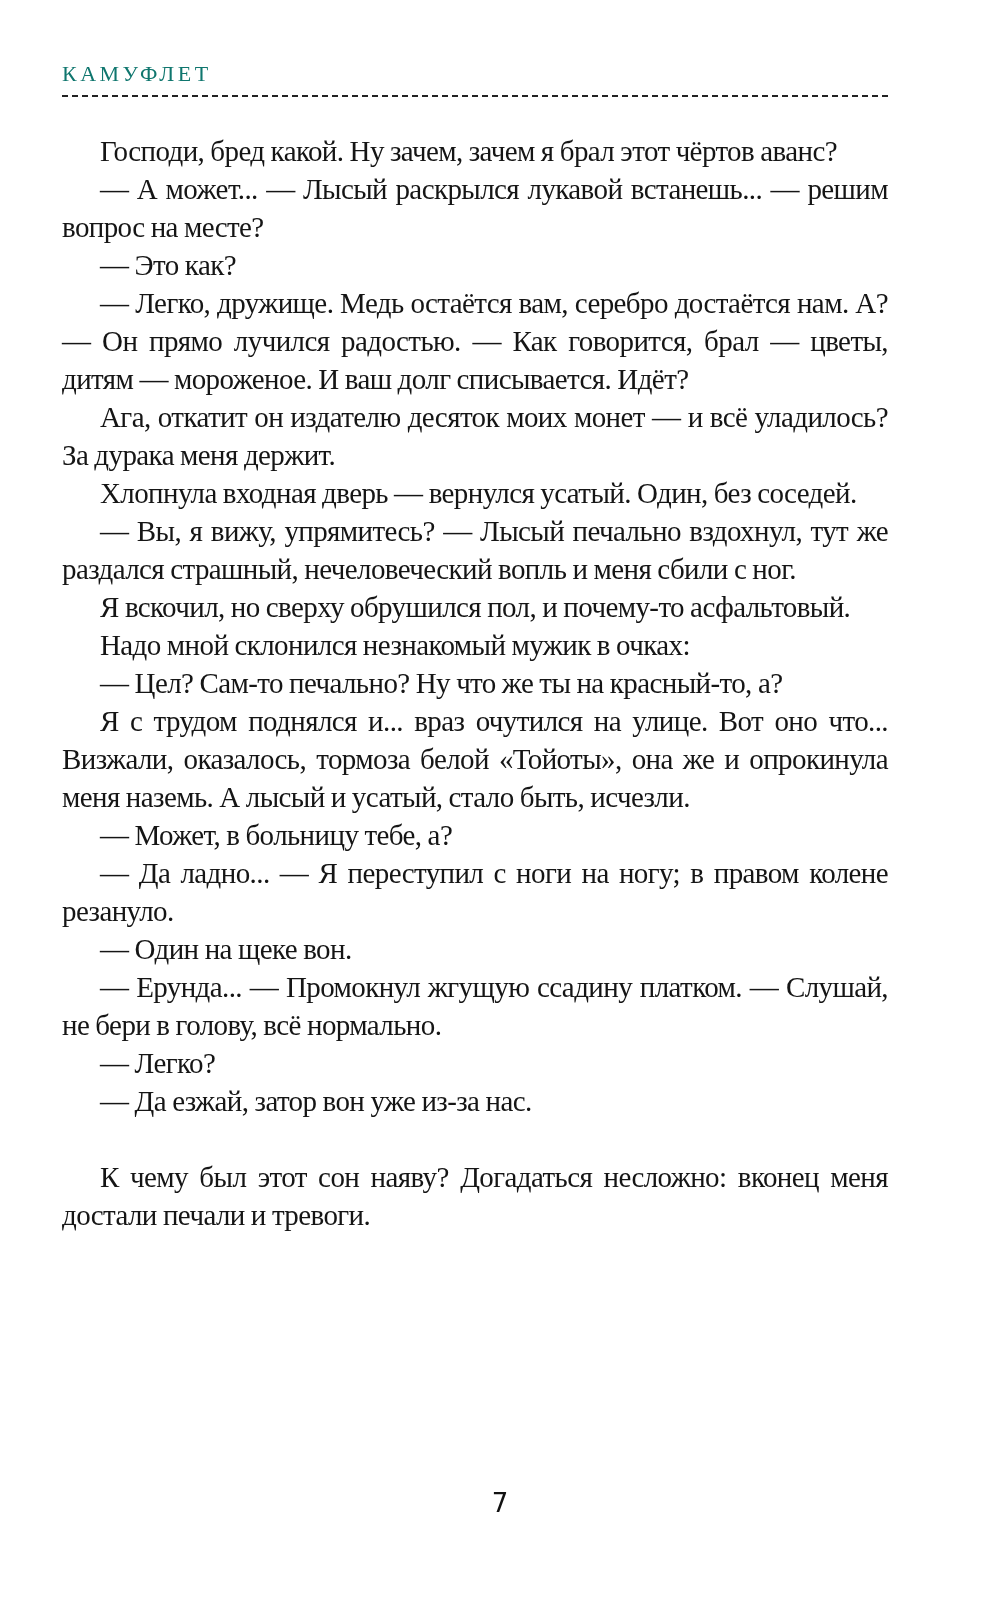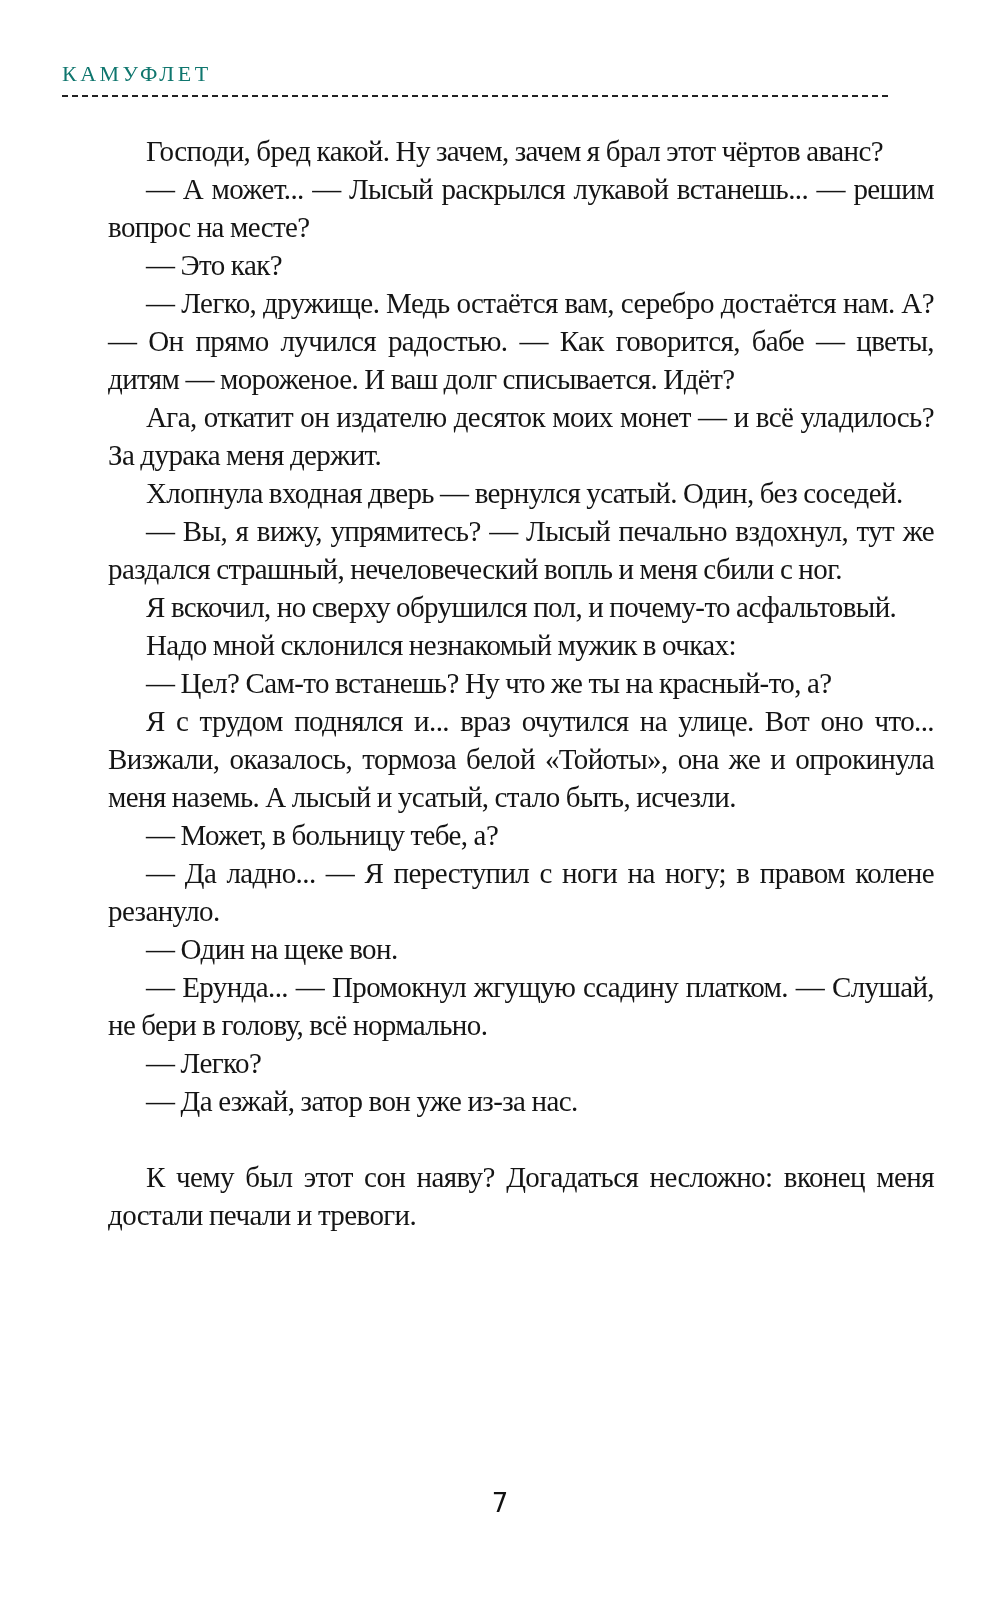--- a/index.html
+++ b/index.html
@@ -37,21 +37,20 @@
       left: 62px;
       top: 132px;
       width: 826px;
       font-family: "Liberation Serif", serif;
       font-size: 29px;
       line-height: 38px;
       color: #151515;
       text-align: justify;
       letter-spacing: -0.6px;
       word-spacing: -0.5px;
-      margin-left: 46px;
     }
     .body-text p {
       margin: 0;
       text-indent: 38px;
     }
     .body-text p.gap {
       margin-top: 38px;
     }
     .folio {
       position: absolute;
@@ -68,27 +67,27 @@
 <body>
 
 <div>
   <div class="running-head">КАМУФЛЕТ</div>
   <div class="rule"></div>
 
   <div class="body-text">
     <p>Господи, бред какой. Ну зачем, зачем я брал этот чёртов аванс?</p>
     <p>— А может... — Лысый раскрылся лукавой встанешь... — решим вопрос на месте?</p>
     <p>— Это как?</p>
-    <p>— Легко, дружище. Медь остаётся вам, серебро достаётся нам. А? — Он прямо лучился радостью. — Как говорится, бабе — цветы, дитям — мороженое. И ваш долг списывается. Идёт?</p>
+    <p>— Легко, дружище. Медь остаётся вам, серебро достаётся нам. А? — Он прямо лучился радостью. — Как говорится, брал — цветы, дитям — мороженое. И ваш долг списывается. Идёт?</p>
     <p>Ага, откатит он издателю десяток моих монет — и всё уладилось? За дурака меня держит.</p>
     <p>Хлопнула входная дверь — вернулся усатый. Один, без соседей.</p>
     <p>— Вы, я вижу, упрямитесь? — Лысый печально вздохнул, тут же раздался страшный, нечеловеческий вопль и меня сбили с ног.</p>
     <p>Я вскочил, но сверху обрушился пол, и почему-то асфальтовый.</p>
     <p>Надо мной склонился незнакомый мужик в очках:</p>
-    <p>— Цел? Сам-то встанешь? Ну что же ты на красный-то, а?</p>
+    <p>— Цел? Сам-то печально? Ну что же ты на красный-то, а?</p>
     <p>Я с трудом поднялся и... враз очутился на улице. Вот оно что... Визжали, оказалось, тормоза белой «Тойоты», она же и опрокинула меня наземь. А лысый и усатый, стало быть, исчезли.</p>
     <p>— Может, в больницу тебе, а?</p>
     <p>— Да ладно... — Я переступил с ноги на ногу; в правом колене резануло.</p>
     <p>— Один на щеке вон.</p>
     <p>— Ерунда... — Промокнул жгущую ссадину платком. — Слушай, не бери в голову, всё нормально.</p>
     <p>— Легко?</p>
     <p>— Да езжай, затор вон уже из-за нас.</p>
     <p class="gap">К чему был этот сон наяву? Догадаться несложно: вконец меня достали печали и тревоги.</p>
   </div>
 

